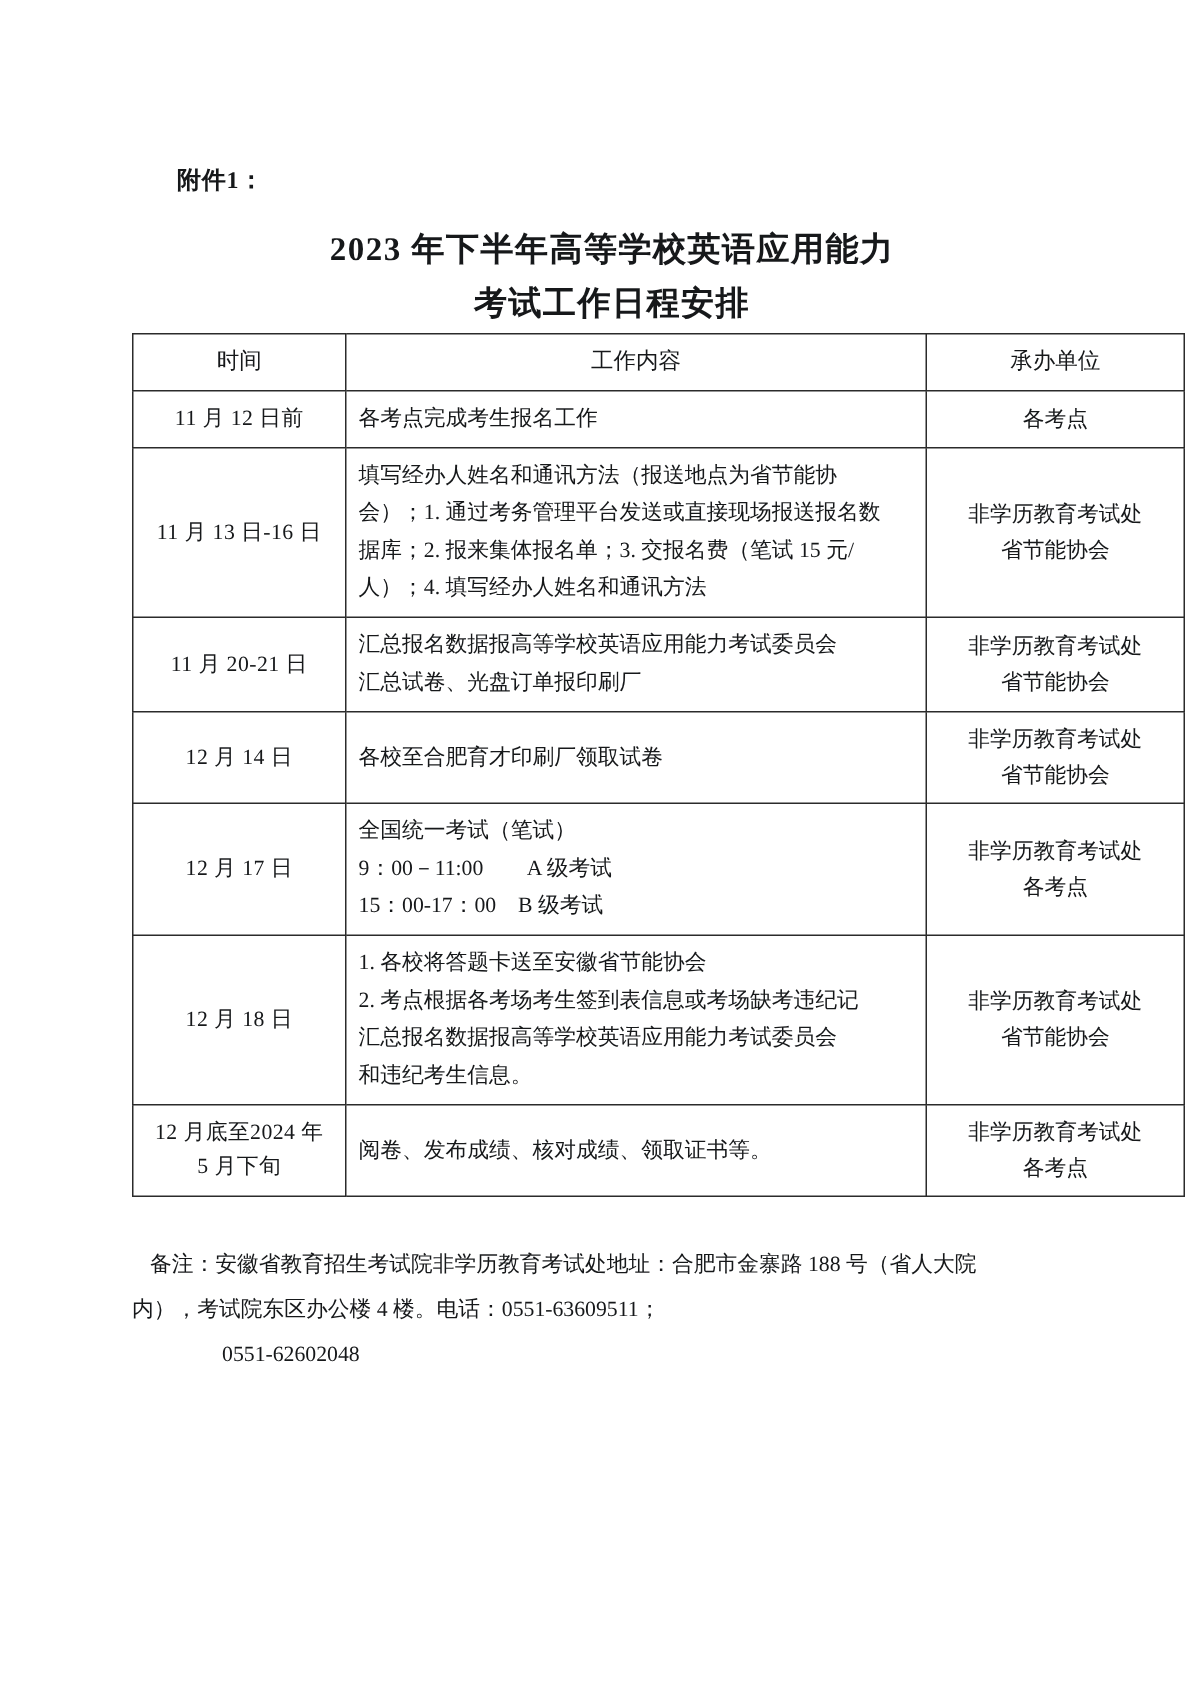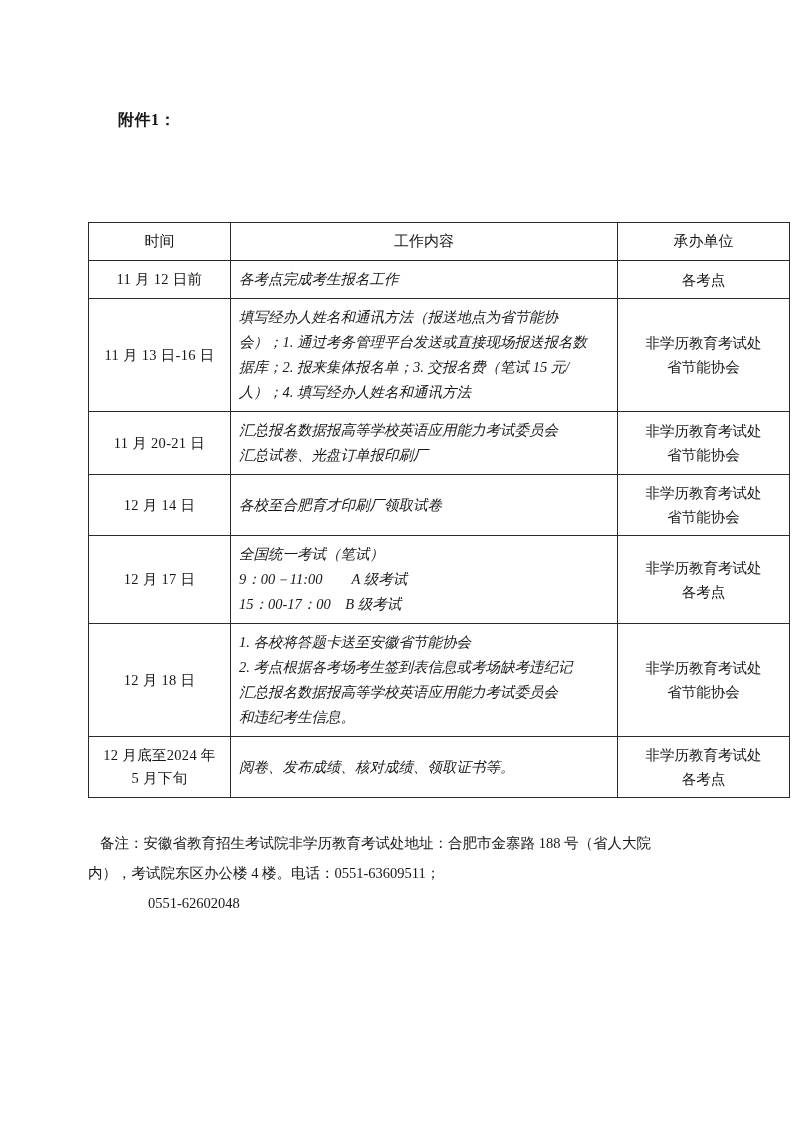--- a/index.html
+++ b/index.html
@@ -63,21 +63,21 @@
   }
   table.schedule th {
     text-align: center;
     font-size: 15px;
     padding: 7px 8px;
   }
   .col-time { width: 125px; text-align: center; }
   .col-content { width: 370px; text-align: left; }
   .col-unit { width: 155px; text-align: center; }
   td.center { text-align: center; }
-  td.cell-content { text-align: left; font-style: italic; }
+  td.cell-content { text-align: left; }
   .unit-lines div { line-height: 24px; }
   .content-lines div { line-height: 25px; }
   .mono-time {
     letter-spacing: 0.3px;
   }
   .notes {
     position: absolute;
     left: 88px;
     top: 828px;
     width: 660px;
@@ -89,20 +89,24 @@
   .notes .n3 { padding-left: 60px; }
   .notes .n4 { padding-left: 60px; }
 </style>
 </head>
 <body>
 
 <div class="page">
 
   <div class="attachment-label">附件1：</div>
 
+  <div class="doc-title">
+    <span>2023 年下半年高等学校英语应用能力</span>
+    <span class="line2">考试工作日程安排</span>
+  </div>
 
   <table class="schedule">
     <thead>
       <tr>
         <th class="col-time">时间</th>
         <th class="col-content">工作内容</th>
         <th class="col-unit">承办单位</th>
       </tr>
     </thead>
     <tbody>

